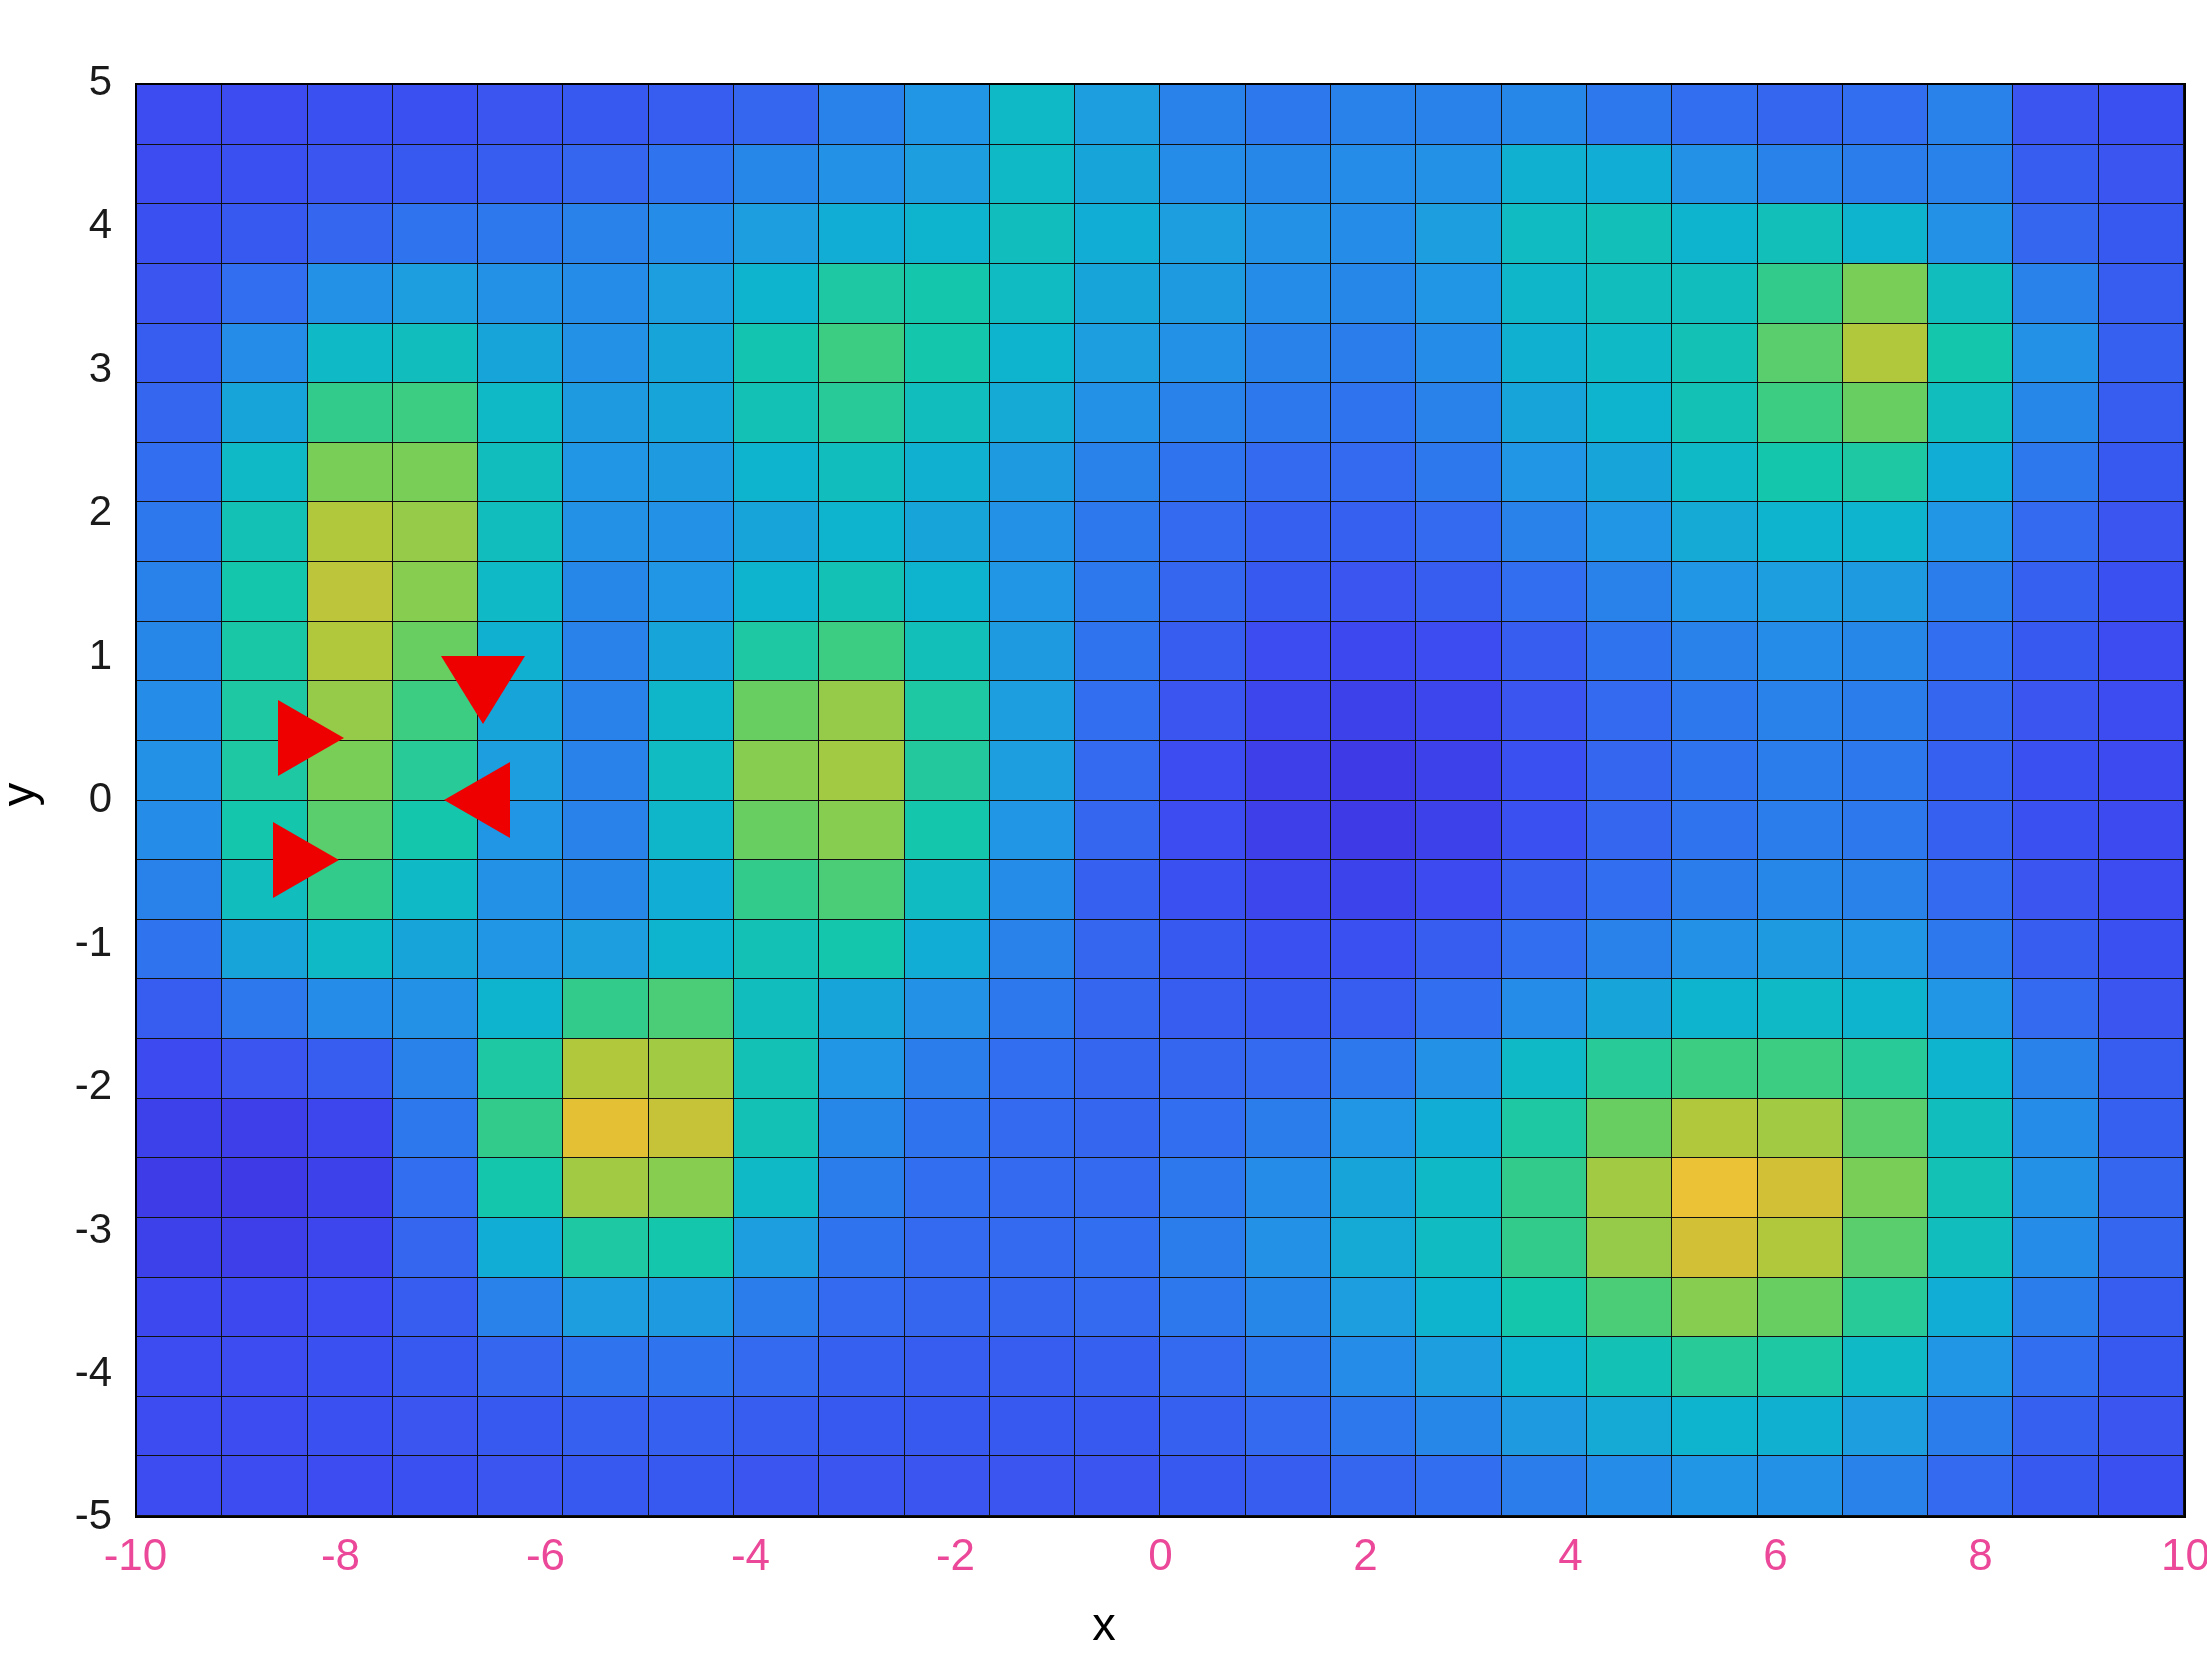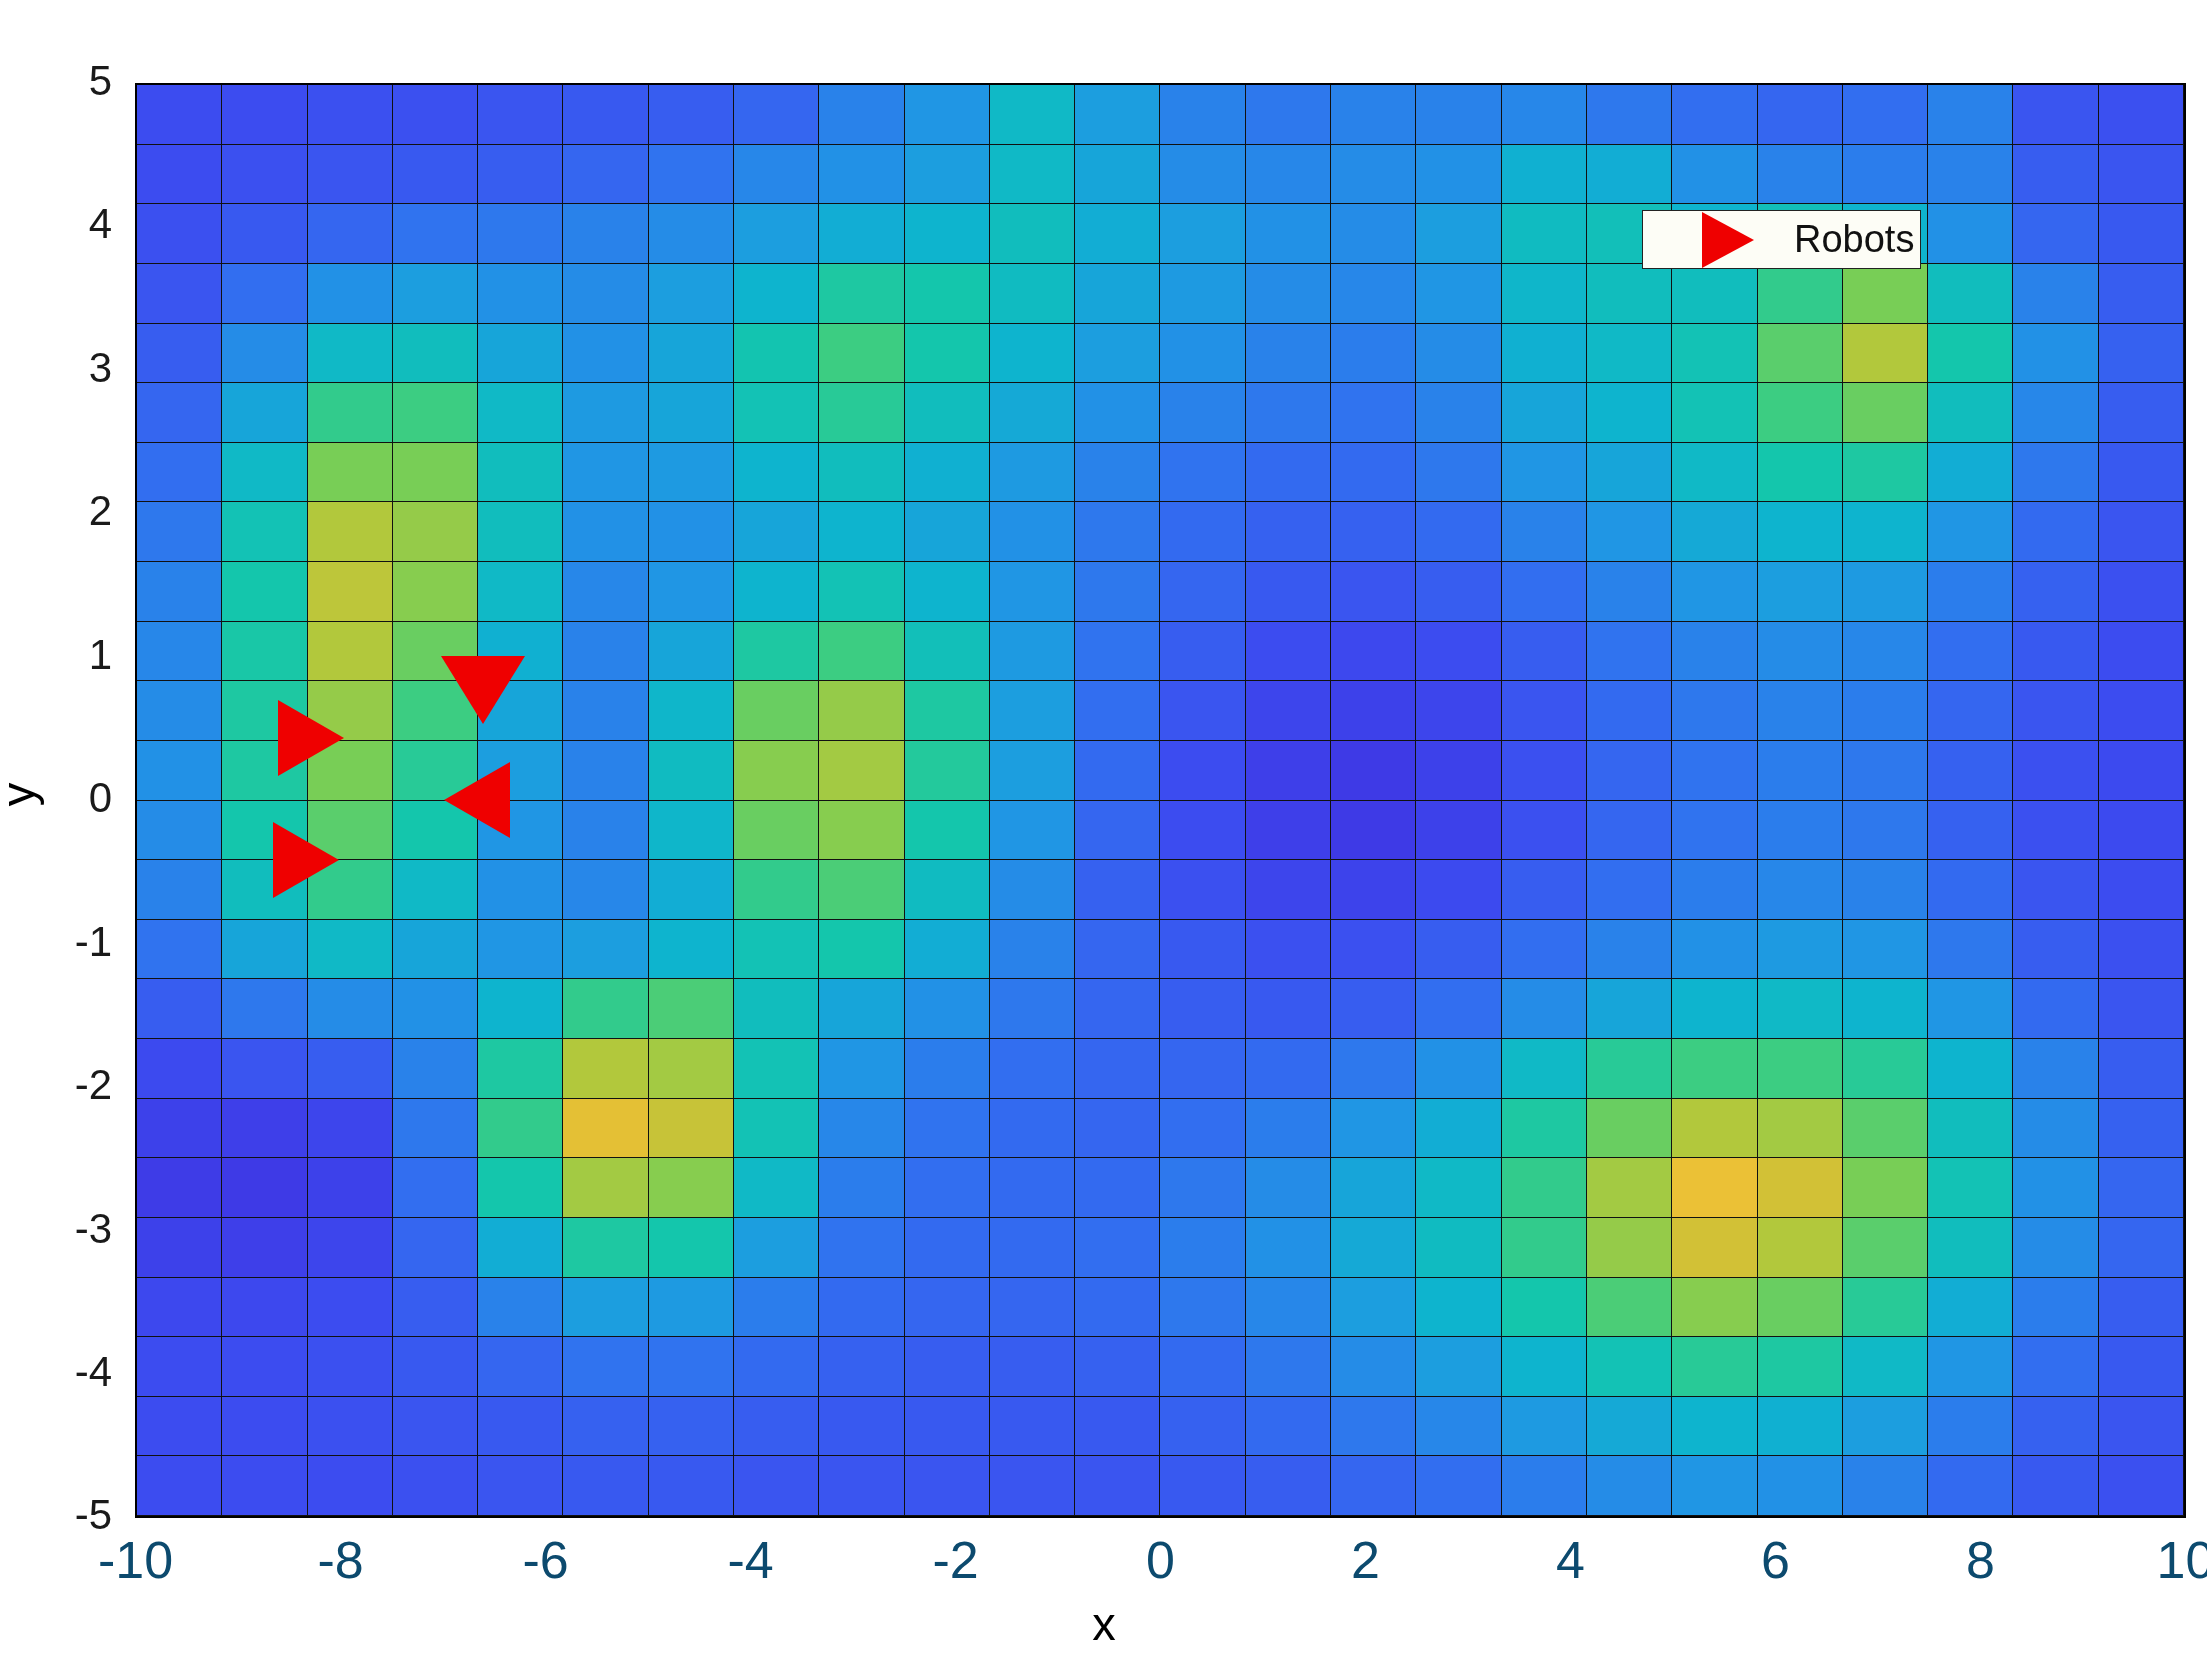--- a/index.html
+++ b/index.html
@@ -39,22 +39,22 @@
     grid-template-rows:repeat(24,1fr);
   }
   #grid div{
     border-right:1.4px solid #111;
     border-bottom:1.4px solid #111;
     box-sizing:border-box;
   }
   
   .xtick{
     position:absolute;
-    font-size:52px;
-    color:#0c4a6e;
+    font-size:44px;
+    color:#ec4899;
     text-align:center;
     width:151px;
     top:1530px;
     font-family:"Liberation Sans", sans-serif;
   }
   .ytick{
     position:absolute;
     font-size:42px;
     color:#1a1a1a;
     text-align:right;
@@ -742,19 +742,15 @@
       <div class="ytick" style="top: 918px;">-1</div>
       <div class="ytick" style="top: 1061px;">-2</div>
       <div class="ytick" style="top: 1205px;">-3</div>
       <div class="ytick" style="top: 1348px;">-4</div>
       <div class="ytick" style="top: 1491px;">-5</div>
     </div>
 
   <div id="xlabel">x</div>
   <div id="ylabel">y</div>
 
-  <div id="legend">
-    <div id="legend-marker"></div>
-    <div id="legend-label">Robots</div>
-  </div>
 
 </div>
 
 
 </body></html>

